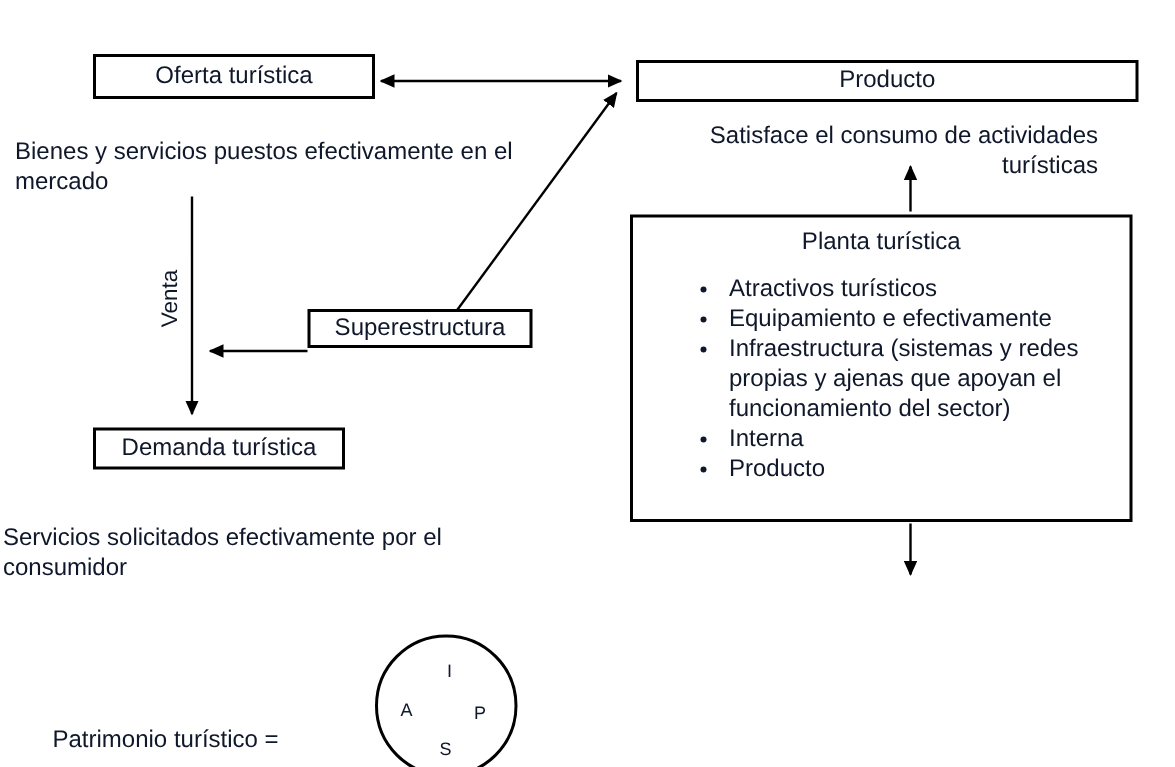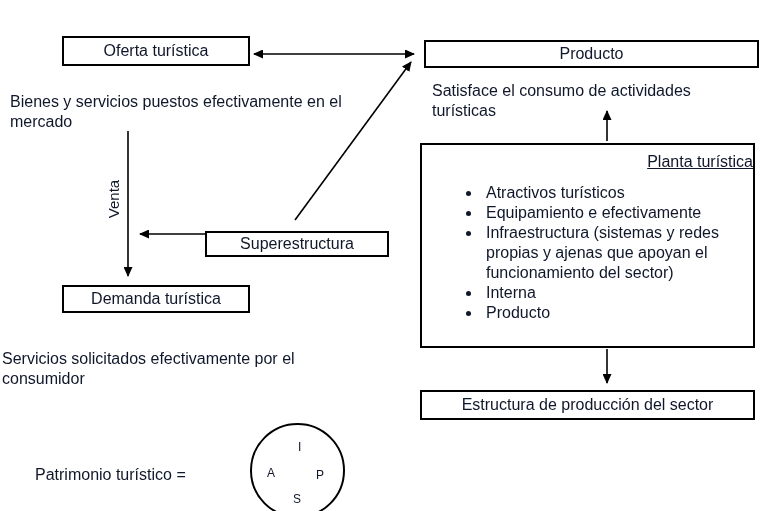--- a/index.html
+++ b/index.html
@@ -31,46 +31,45 @@
     box-sizing: border-box;
   }
   .note {
     position: absolute;
     font-size: 16px;
     line-height: 20px;
     text-align: left;
   }
   .box-oferta        { left: 62px;  top: 18px;  width: 188px; height: 30px; }
   .box-producto      { left: 424px; top: 22px;  width: 335px; height: 28px; }
-  .box-superestructura { left: 205px; top: 213px; width: 184px; height: 26px; }
-  .box-demanda       { left: 62px;  top: 267px; width: 188px; height: 28px; }
+  .box-superestructura { left: 205px; top: 188px; width: 150px; height: 26px; }
+  .box-demanda       { left: 62px;  top: 267px; width: 168px; height: 28px; }
   .box-estructura    { left: 420px; top: 372px; width: 335px; height: 30px; }
   .box-planta {
     left: 420px; top: 125px; width: 335px; height: 205px;
     display: block;
     text-align: left;
   }
   .planta-title {
     display: block;
-    text-align: right;
+    text-align: center;
     margin-top: 8px;
     font-size: 16px;
-    text-decoration: underline;
   }
   .planta-list {
     margin: 12px 0 0 0;
     padding: 0 8px 0 60px;
     font-size: 16px;
     line-height: 20px;
   }
   .planta-list li { padding-left: 4px; margin: 0; }
   .note-bienes    { left: 10px;  top: 74px;  width: 340px; }
-  .note-satisface { left: 432px; top: 63px;  width: 300px; }
+  .note-satisface { left: 432px; top: 63px;  width: 300px; text-align: right; }
   .note-servicios { left: 2px;  top: 331px; width: 352px; }
-  .note-patrimonio{ left: 35px;  top: 447px; width: 220px; }
+  .note-patrimonio{ left: 35px;  top: 466px; width: 220px; }
   .venta-label {
     position: absolute;
     left: 92px; top: 172px;
     width: 44px; height: 18px;
     font-size: 15px;
     text-align: center;
     transform: rotate(-90deg);
     transform-origin: center center;
   }
   .patrimonio-circle {
@@ -138,23 +137,20 @@
     <span class="planta-title">Planta turística</span>
     <ul class="planta-list">
       <li>Atractivos turísticos</li>
       <li>Equipamiento e efectivamente</li>
       <li>Infraestructura (sistemas y redes propias y ajenas que apoyan el funcionamiento del sector)</li>
       <li>Interna</li>
       <li>Producto</li>
     </ul>
   </div>
 
-  <div class="box box-estructura">
-    <span>Estructura de producción del sector</span>
-  </div>
 
   <div class="note note-patrimonio">Patrimonio turístico =</div>
 
   <div class="patrimonio-circle">
     <span class="circle-letter cl-top">I</span>
     <span class="circle-letter cl-left">A</span>
     <span class="circle-letter cl-right">P</span>
     <span class="circle-letter cl-bottom">S</span>
   </div>
 

